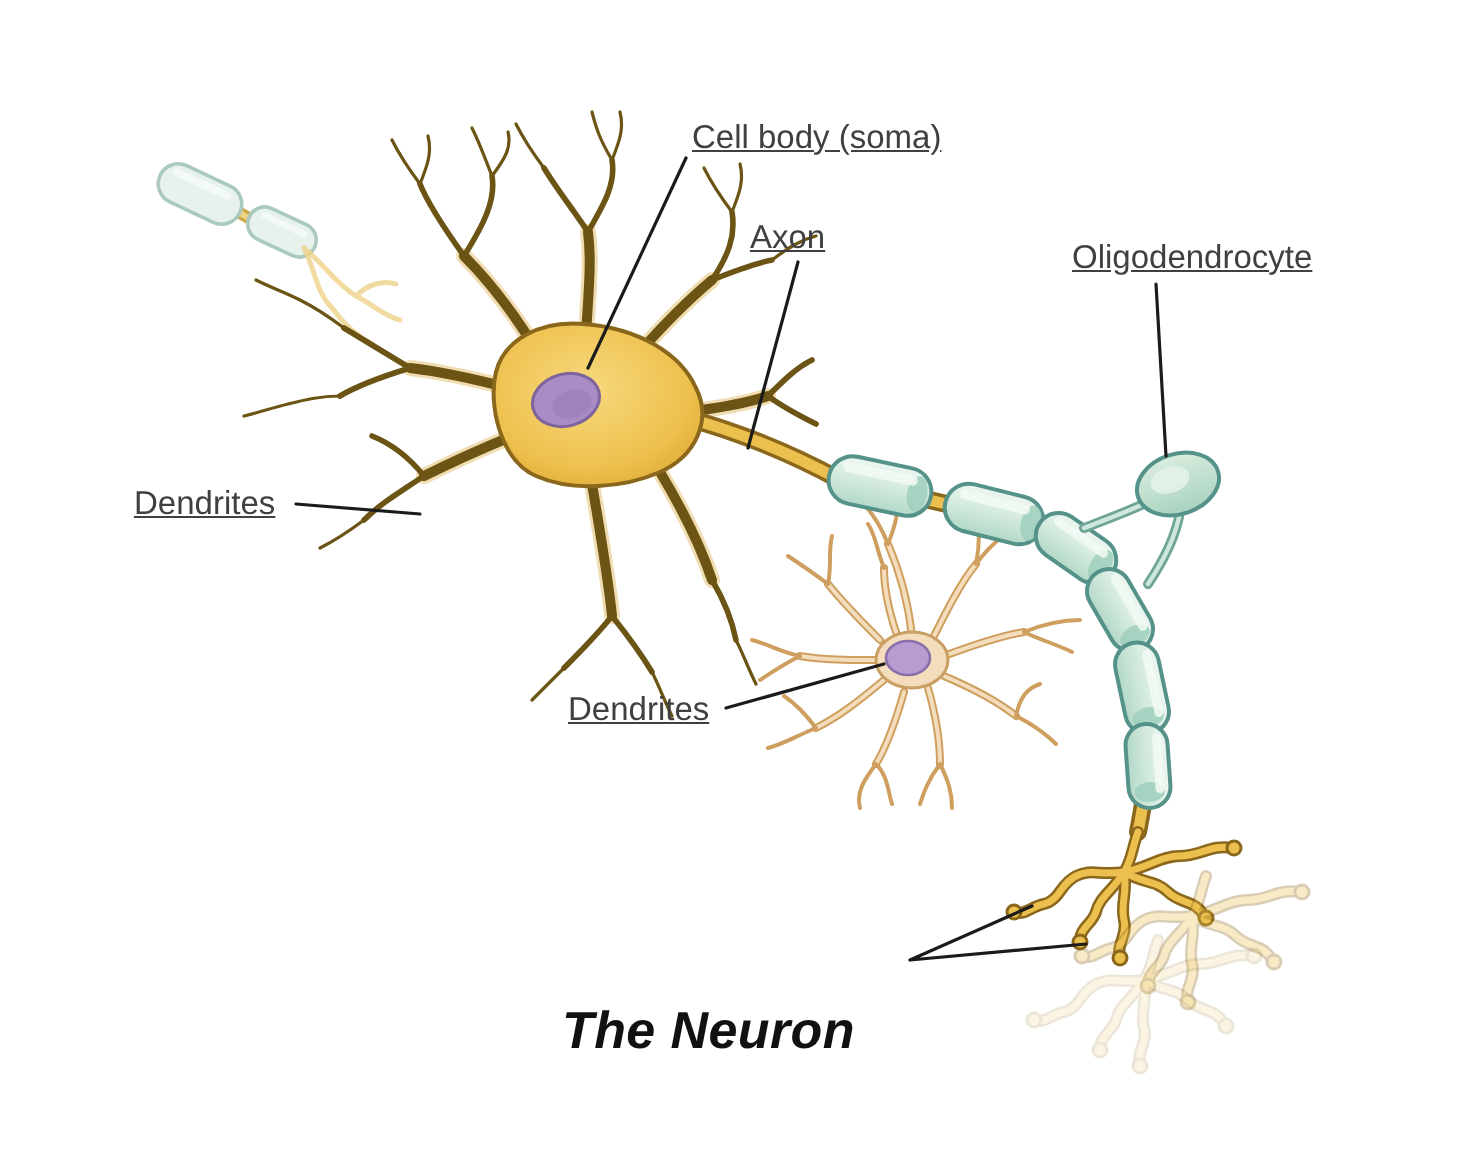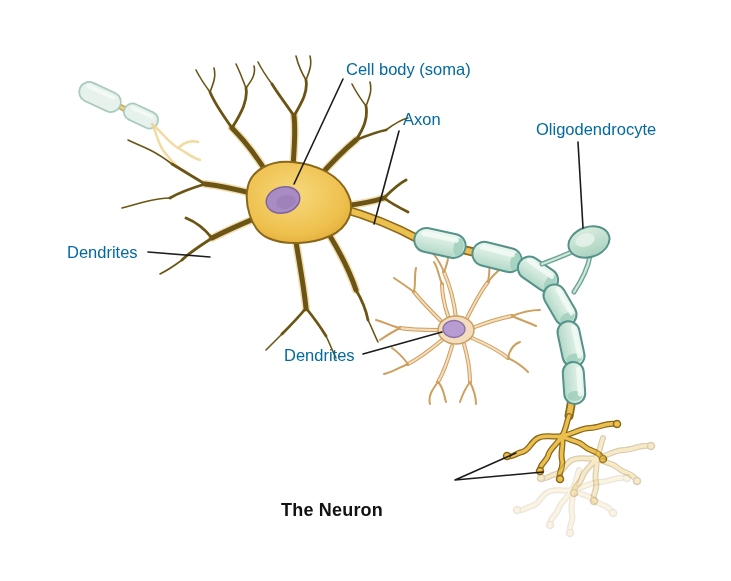--- a/index.html
+++ b/index.html
@@ -2,26 +2,27 @@
 <html><head>
 <meta charset="utf-8">
 <style>
   html,body{margin:0;padding:0;background:#ffffff;}
   .stage{
     position:relative;width:731px;height:581px;background:#ffffff;
     font-family:"Liberation Sans",sans-serif;overflow:hidden;
   }
   .stage svg{position:absolute;left:0;top:0;}
   .lbl{
-    position:absolute;font-size:16.5px;line-height:1.15;color:#0369a1;
+    position:absolute;font-size:16.5px;line-height:1.15;color:#404040;
     white-space:nowrap;
+    text-decoration:underline;
   }
   .title{
-    position:absolute;font-size:18px;font-weight:700;color:#111;
-    white-space:nowrap;letter-spacing:0.2px;
+    position:absolute;font-size:26px;font-weight:700;color:#111;
+    white-space:nowrap;letter-spacing:0.2px;font-style:italic;
   }
   .cap{fill:url(#gMyelin);stroke:#55938a;stroke-width:2;}
   .capEnd{fill:#9fcfbd;opacity:.85;}
   .capHi{fill:#f2faf5;opacity:.85;}
 </style>
 </head>
 <body>
 
 <div class="stage">
 
@@ -143,19 +144,19 @@
       <path d="M343,79 L294,184"></path>
       <path d="M399,131 L374,224"></path>
       <path d="M578,142 L583,228"></path>
       <path d="M148,252 L210,257"></path>
       <path d="M363,354 L442,332"></path>
       <path d="M455,480 L516,453 M455,480 L543,472"></path>
     </g>
   </svg>
 
   <div class="lbl" style="left:346px;top:60px">Cell body (soma)</div>
-  <div class="lbl" style="left:403px;top:110px">Axon</div>
+  <div class="lbl" style="left:375px;top:110px">Axon</div>
   <div class="lbl" style="left:536px;top:120px">Oligodendrocyte</div>
   <div class="lbl" style="left:67px;top:243px">Dendrites</div>
   <div class="lbl" style="left:284px;top:346px">Dendrites</div>
 
   <div class="title" style="left:281px;top:500px">The Neuron</div>
 </div>
 
 </body></html>

